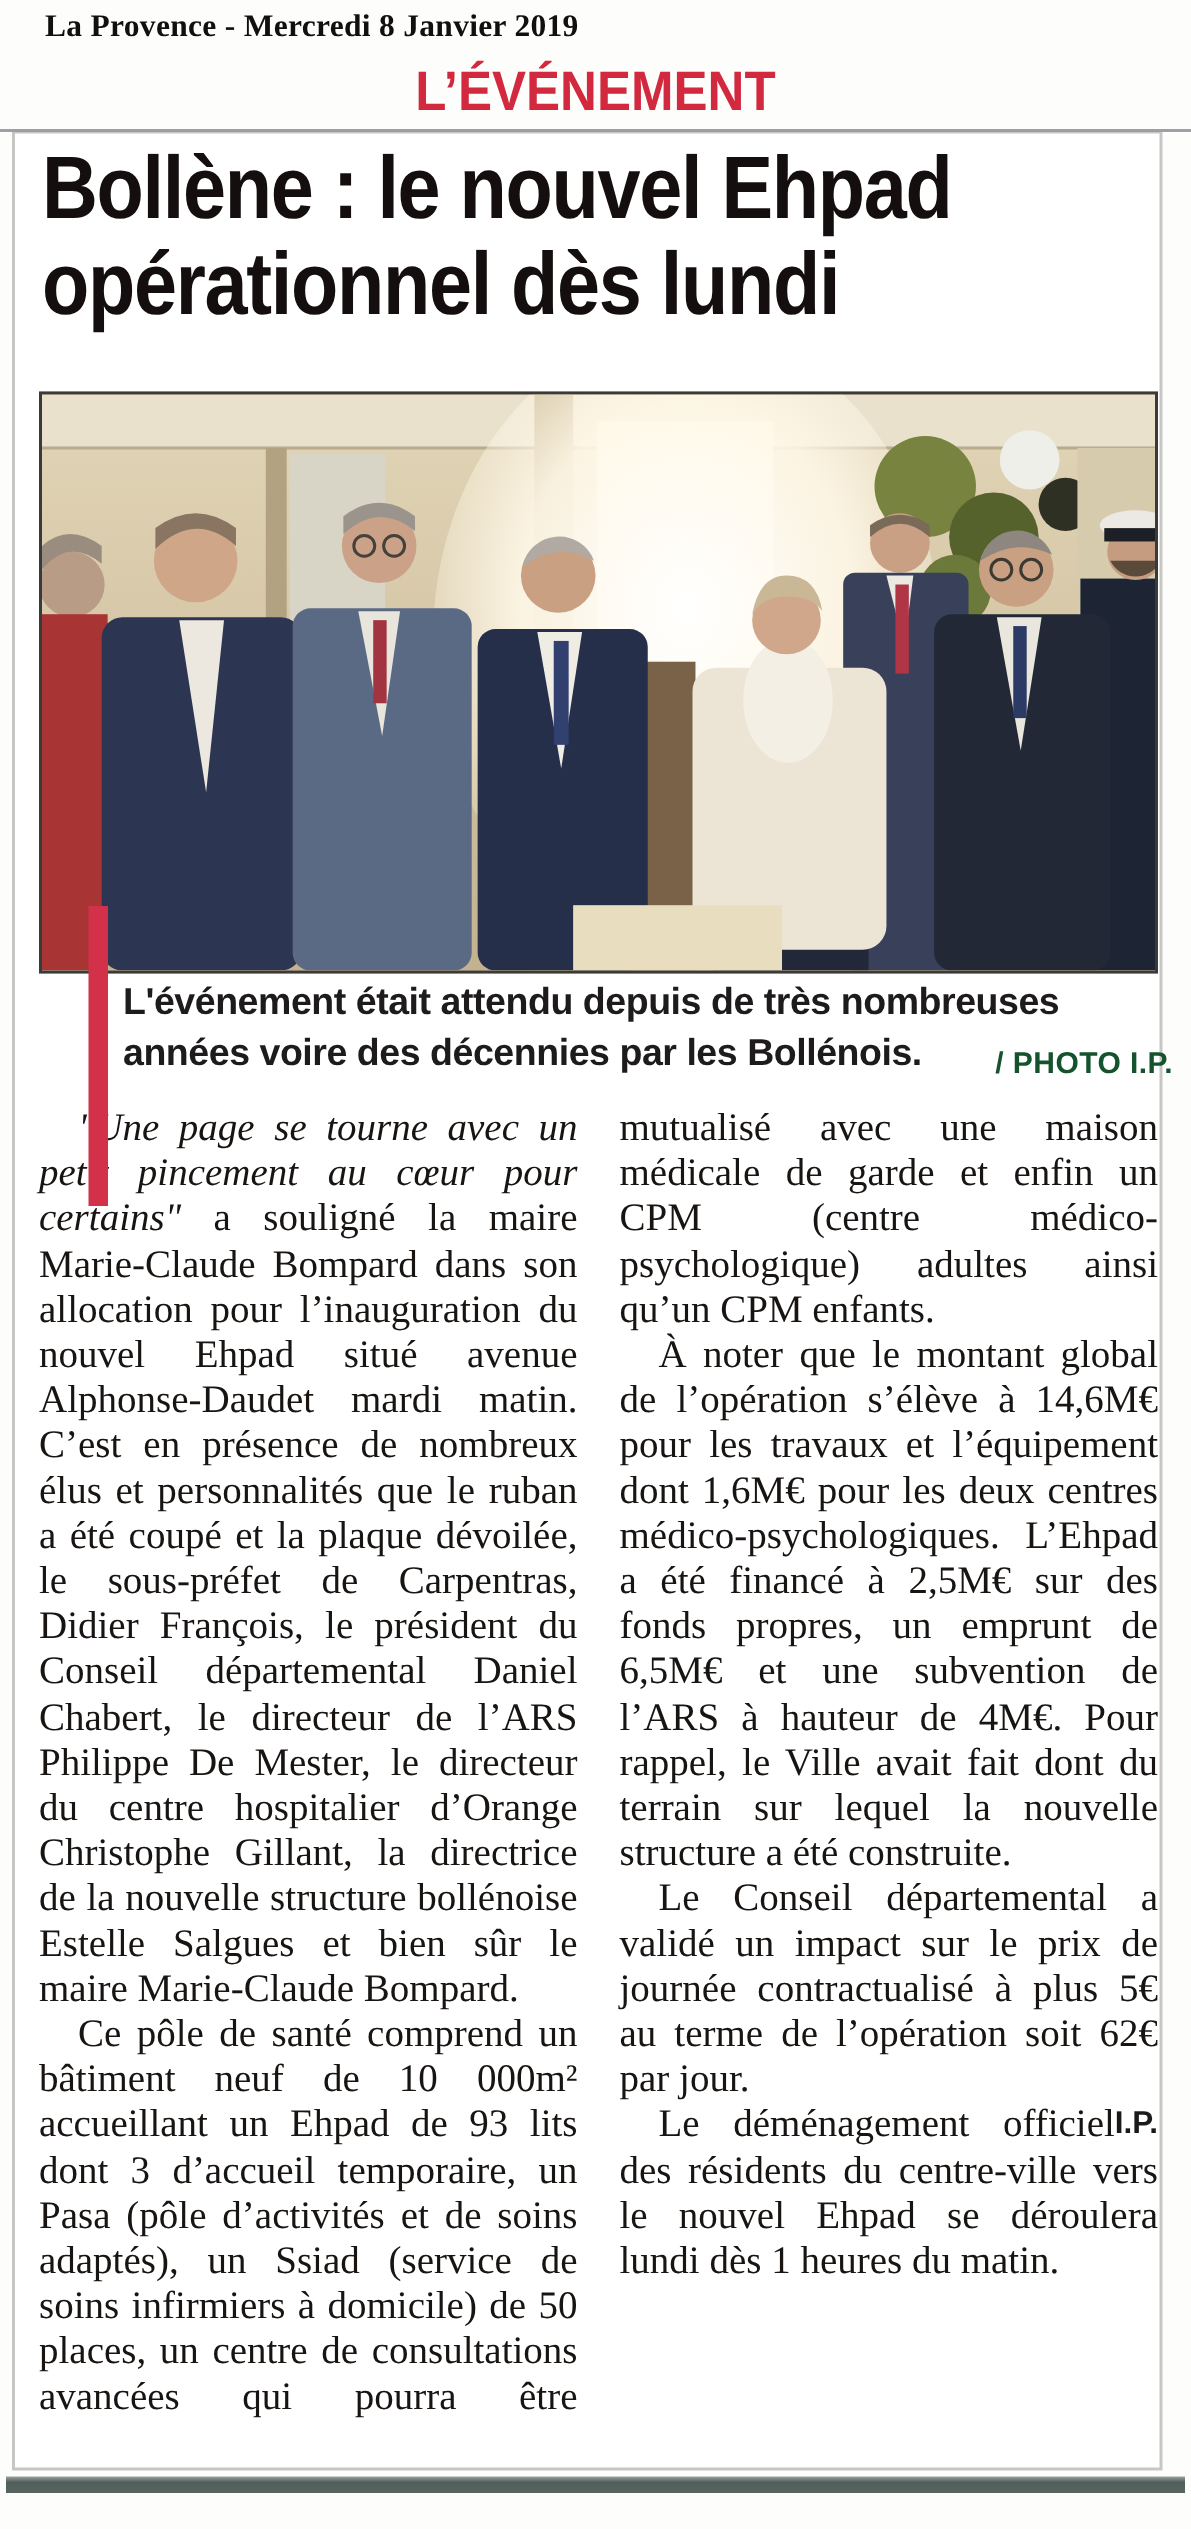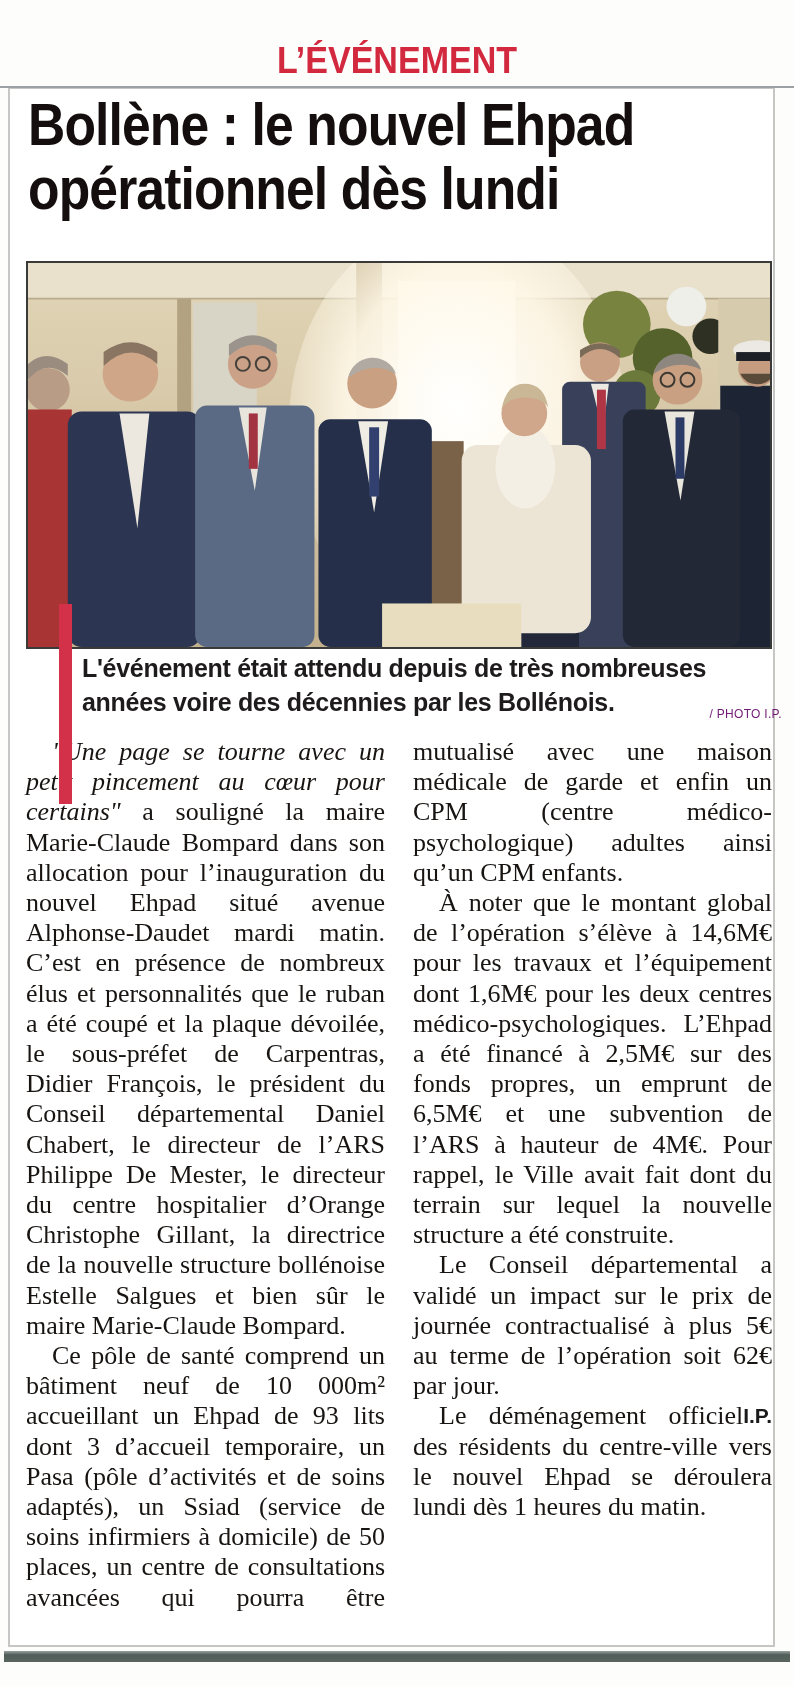--- a/index.html
+++ b/index.html
@@ -57,21 +57,21 @@
   .caption-wrap{
     position:absolute;left:72px;top:562px;width:700px;height:72px;
   }
   .caption-text{
     font-weight:bold;font-size:25px;line-height:34px;color:#1d1b1b;
     letter-spacing:-.3px;
     margin-top:44px;
   }
   .caption-credit{
     position:absolute;right:0;bottom:2px;
-    font-weight:normal;font-size:12px;color:#701a75;letter-spacing:.3px;
+    font-weight:bold;font-size:20px;color:#14532d;letter-spacing:.3px;
   }
   
   .article-body{
     position:absolute;left:16px;top:648px;width:746px;height:905px;
     column-count:2;column-gap:28px;column-fill:auto;
     font-family:"Liberation Serif",serif;
     font-size:26px;line-height:30.2px;color:#171412;
     text-align:justify;
     hyphens:auto;-webkit-hyphens:auto;
   }
@@ -87,20 +87,21 @@
   .footer-bar{
     position:absolute;left:4px;top:1651px;width:786px;height:11px;
     background:linear-gradient(#99a3a0 0%,#515d5a 35%,#59655f 100%);
   }
 </style>
 </head>
 <body>
 
 <div class="page">
 
+  <div class="masthead">La Provence - Mercredi 8 Janvier 2019</div>
 
   <div class="kicker-rule"></div>
   <div class="kicker">L’ÉVÉNEMENT</div>
 
   <div class="article-box">
 
     <h1 class="headline">
       <span class="hl-line">Bollène : le nouvel Ehpad</span>
       <span class="hl-line">opérationnel dès lundi</span>
     </h1>

